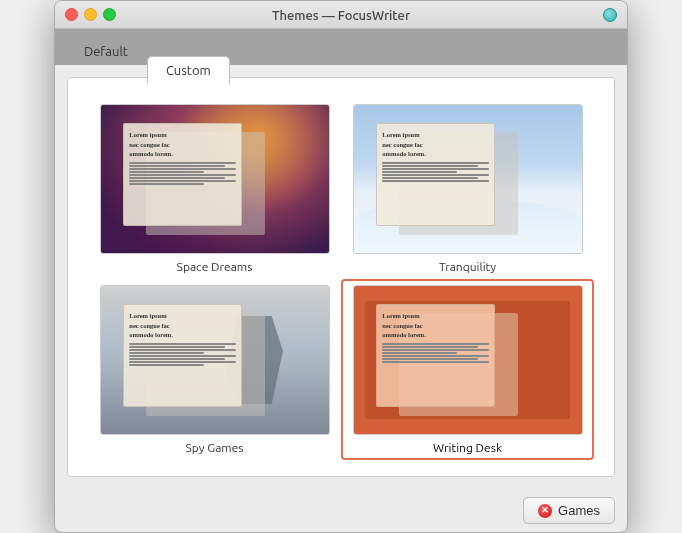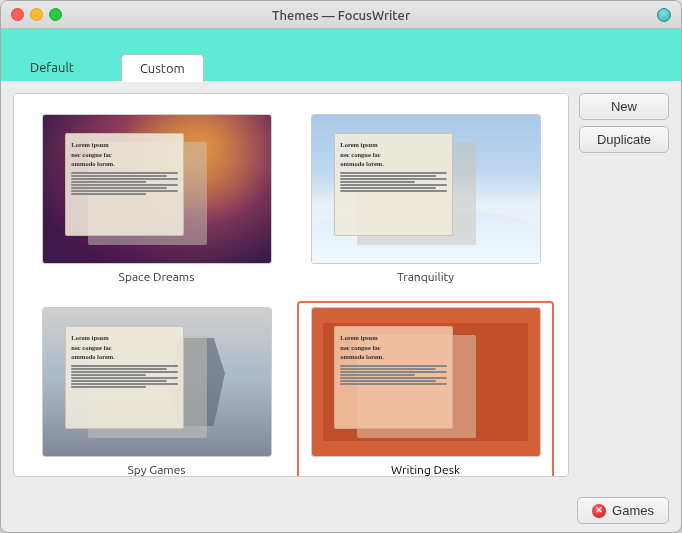--- a/index.html
+++ b/index.html
@@ -10,21 +10,21 @@
       background: #f0f0f0;
       display: flex;
       justify-content: center;
       align-items: center;
       width: 682px;
       height: 533px;
       overflow: hidden;
     }
 
     .window {
-      width: 682px;
+      width: 574px;
       height: 533px;
       background: #ececec;
       border-radius: 8px;
       border: 1px solid #aaa;
       box-shadow: 0 10px 40px rgba(0,0,0,0.4);
       display: flex;
       flex-direction: column;
       overflow: hidden;
     }
 
@@ -71,66 +71,64 @@
       width: 14px;
       height: 14px;
       border-radius: 50%;
       background: radial-gradient(circle at 40% 35%, #8adfdf, #2ab0b0);
       border: 1px solid #1a9090;
     }
 
     
     .tab-bar {
       display: flex;
-      padding: 24px 10px 0;
-      background: #5eead4;
+      padding: 8px 10px 0;
+      background: #a3a3a3;
       flex-shrink: 0;
-      gap: 28px;
     }
 
     .tab {
       padding: 6px 18px;
       border-radius: 5px 5px 0 0;
       cursor: pointer;
       font-size: 13px;
       color: #333;
       border: 1px solid transparent;
       background: transparent;
     }
 
     .tab.active {
       background: #fff;
       border: 1px solid #c0c0c0;
       border-bottom-color: #fff;
       position: relative;
-      top: 1px;
+      top: 19px;
       z-index: 2;
     }
 
     
     .content {
       display: flex;
       flex: 1;
       padding: 12px;
       gap: 10px;
       background: #ececec;
       overflow: hidden;
     }
 
     .themes-panel {
       flex: 1;
       background: #fff;
       border: 1px solid #ccc;
       border-radius: 4px;
       overflow-y: auto;
-      padding: 14px;
+      padding: 20px;
       display: grid;
       grid-template-columns: 1fr 1fr;
       grid-template-rows: auto auto;
-      gap: 12px;
       align-content: start;
     }
 
     .theme-item {
       display: flex;
       flex-direction: column;
       align-items: center;
       cursor: pointer;
       border: 2px solid transparent;
       border-radius: 4px;
@@ -477,24 +475,20 @@
               <div class="doc-line-small medium"></div>
               <div class="doc-line-small full"></div>
             </div>
           </div>
         </div>
         <span class="theme-label selected-label">Writing Desk</span>
       </div>
 
     </div>
 
-    <div class="sidebar-buttons">
-      <button class="btn">New</button>
-      <button class="btn">Duplicate</button>
-    </div>
 
   </div>
 
   <div class="footer">
     <button class="close-btn">
       <div class="close-icon-circle">
         <span class="close-icon-x">✕</span>
       </div>
       <span>Games</span>
     </button>

